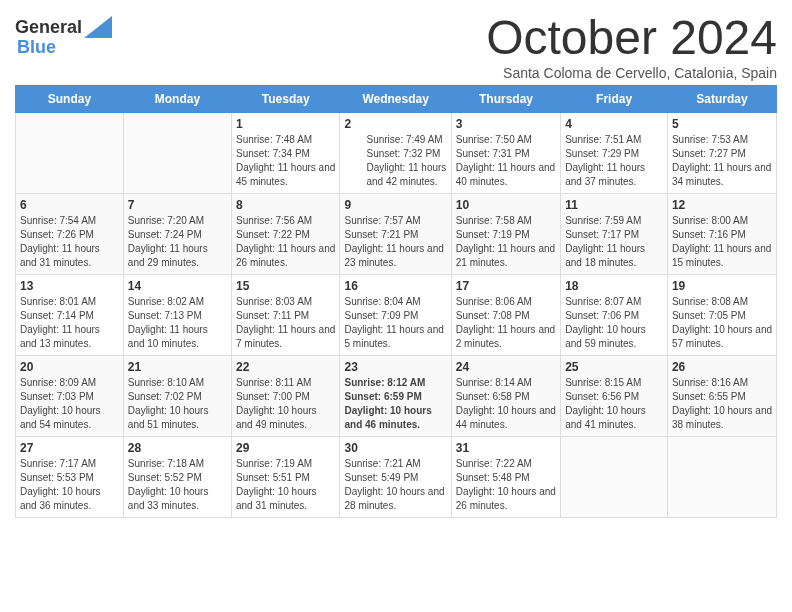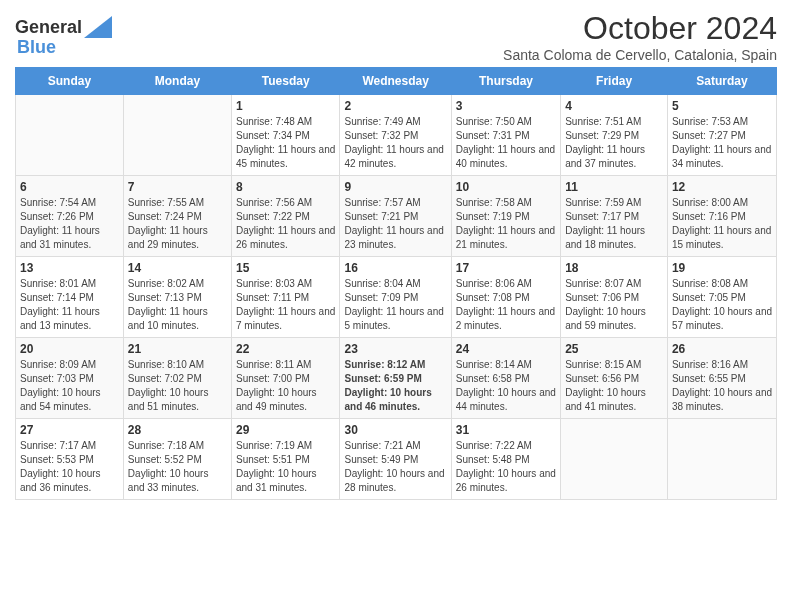--- a/index.html
+++ b/index.html
@@ -30,21 +30,21 @@
     .logo-icon {
       width: 28px;
       height: 22px;
       margin-left: 2px;
       margin-top: -2px;
     }
     .title-block {
       text-align: right;
     }
     .month-title {
-      font-size: 32px;
+      font-size: 48px;
       font-weight: normal;
       color: #333;
     }
     .subtitle {
       font-size: 14px;
       color: #555;
     }
     .calendar {
       width: 100%;
       border-collapse: collapse;
@@ -126,21 +126,21 @@
         <td class="empty-cell"></td>
         <td class="empty-cell"></td>
         <td>
           <span class="day-num">1</span>
           <div class="day-info" style="white-space: pre-line;">Sunrise: 7:48 AM
 Sunset: 7:34 PM
 Daylight: 11 hours and 45 minutes.</div>
         </td>
         <td>
           <span class="day-num">2</span>
-          <div class="day-info" style="white-space: pre-line;">Sunrise: 7:49 AM
+          <div class="day-info" style="white-space: pre-line; margin-left: 22px;">Sunrise: 7:49 AM
 Sunset: 7:32 PM
 Daylight: 11 hours and 42 minutes.</div>
         </td>
         <td>
           <span class="day-num">3</span>
           <div class="day-info" style="white-space: pre-line;">Sunrise: 7:50 AM
 Sunset: 7:31 PM
 Daylight: 11 hours and 40 minutes.</div>
         </td>
         <td>
@@ -158,21 +158,21 @@
       </tr>
       <tr class="row-shade">
         <td>
           <span class="day-num">6</span>
           <div class="day-info" style="white-space: pre-line;">Sunrise: 7:54 AM
 Sunset: 7:26 PM
 Daylight: 11 hours and 31 minutes.</div>
         </td>
         <td>
           <span class="day-num">7</span>
-          <div class="day-info" style="white-space: pre-line;">Sunrise: 7:55 AM
+          <div class="day-info" style="white-space: pre-line;">Sunrise: 7:20 AM
 Sunset: 7:24 PM
 Daylight: 11 hours and 29 minutes.</div>
         </td>
         <td>
           <span class="day-num">8</span>
           <div class="day-info" style="white-space: pre-line;">Sunrise: 7:56 AM
 Sunset: 7:22 PM
 Daylight: 11 hours and 26 minutes.</div>
         </td>
         <td>

